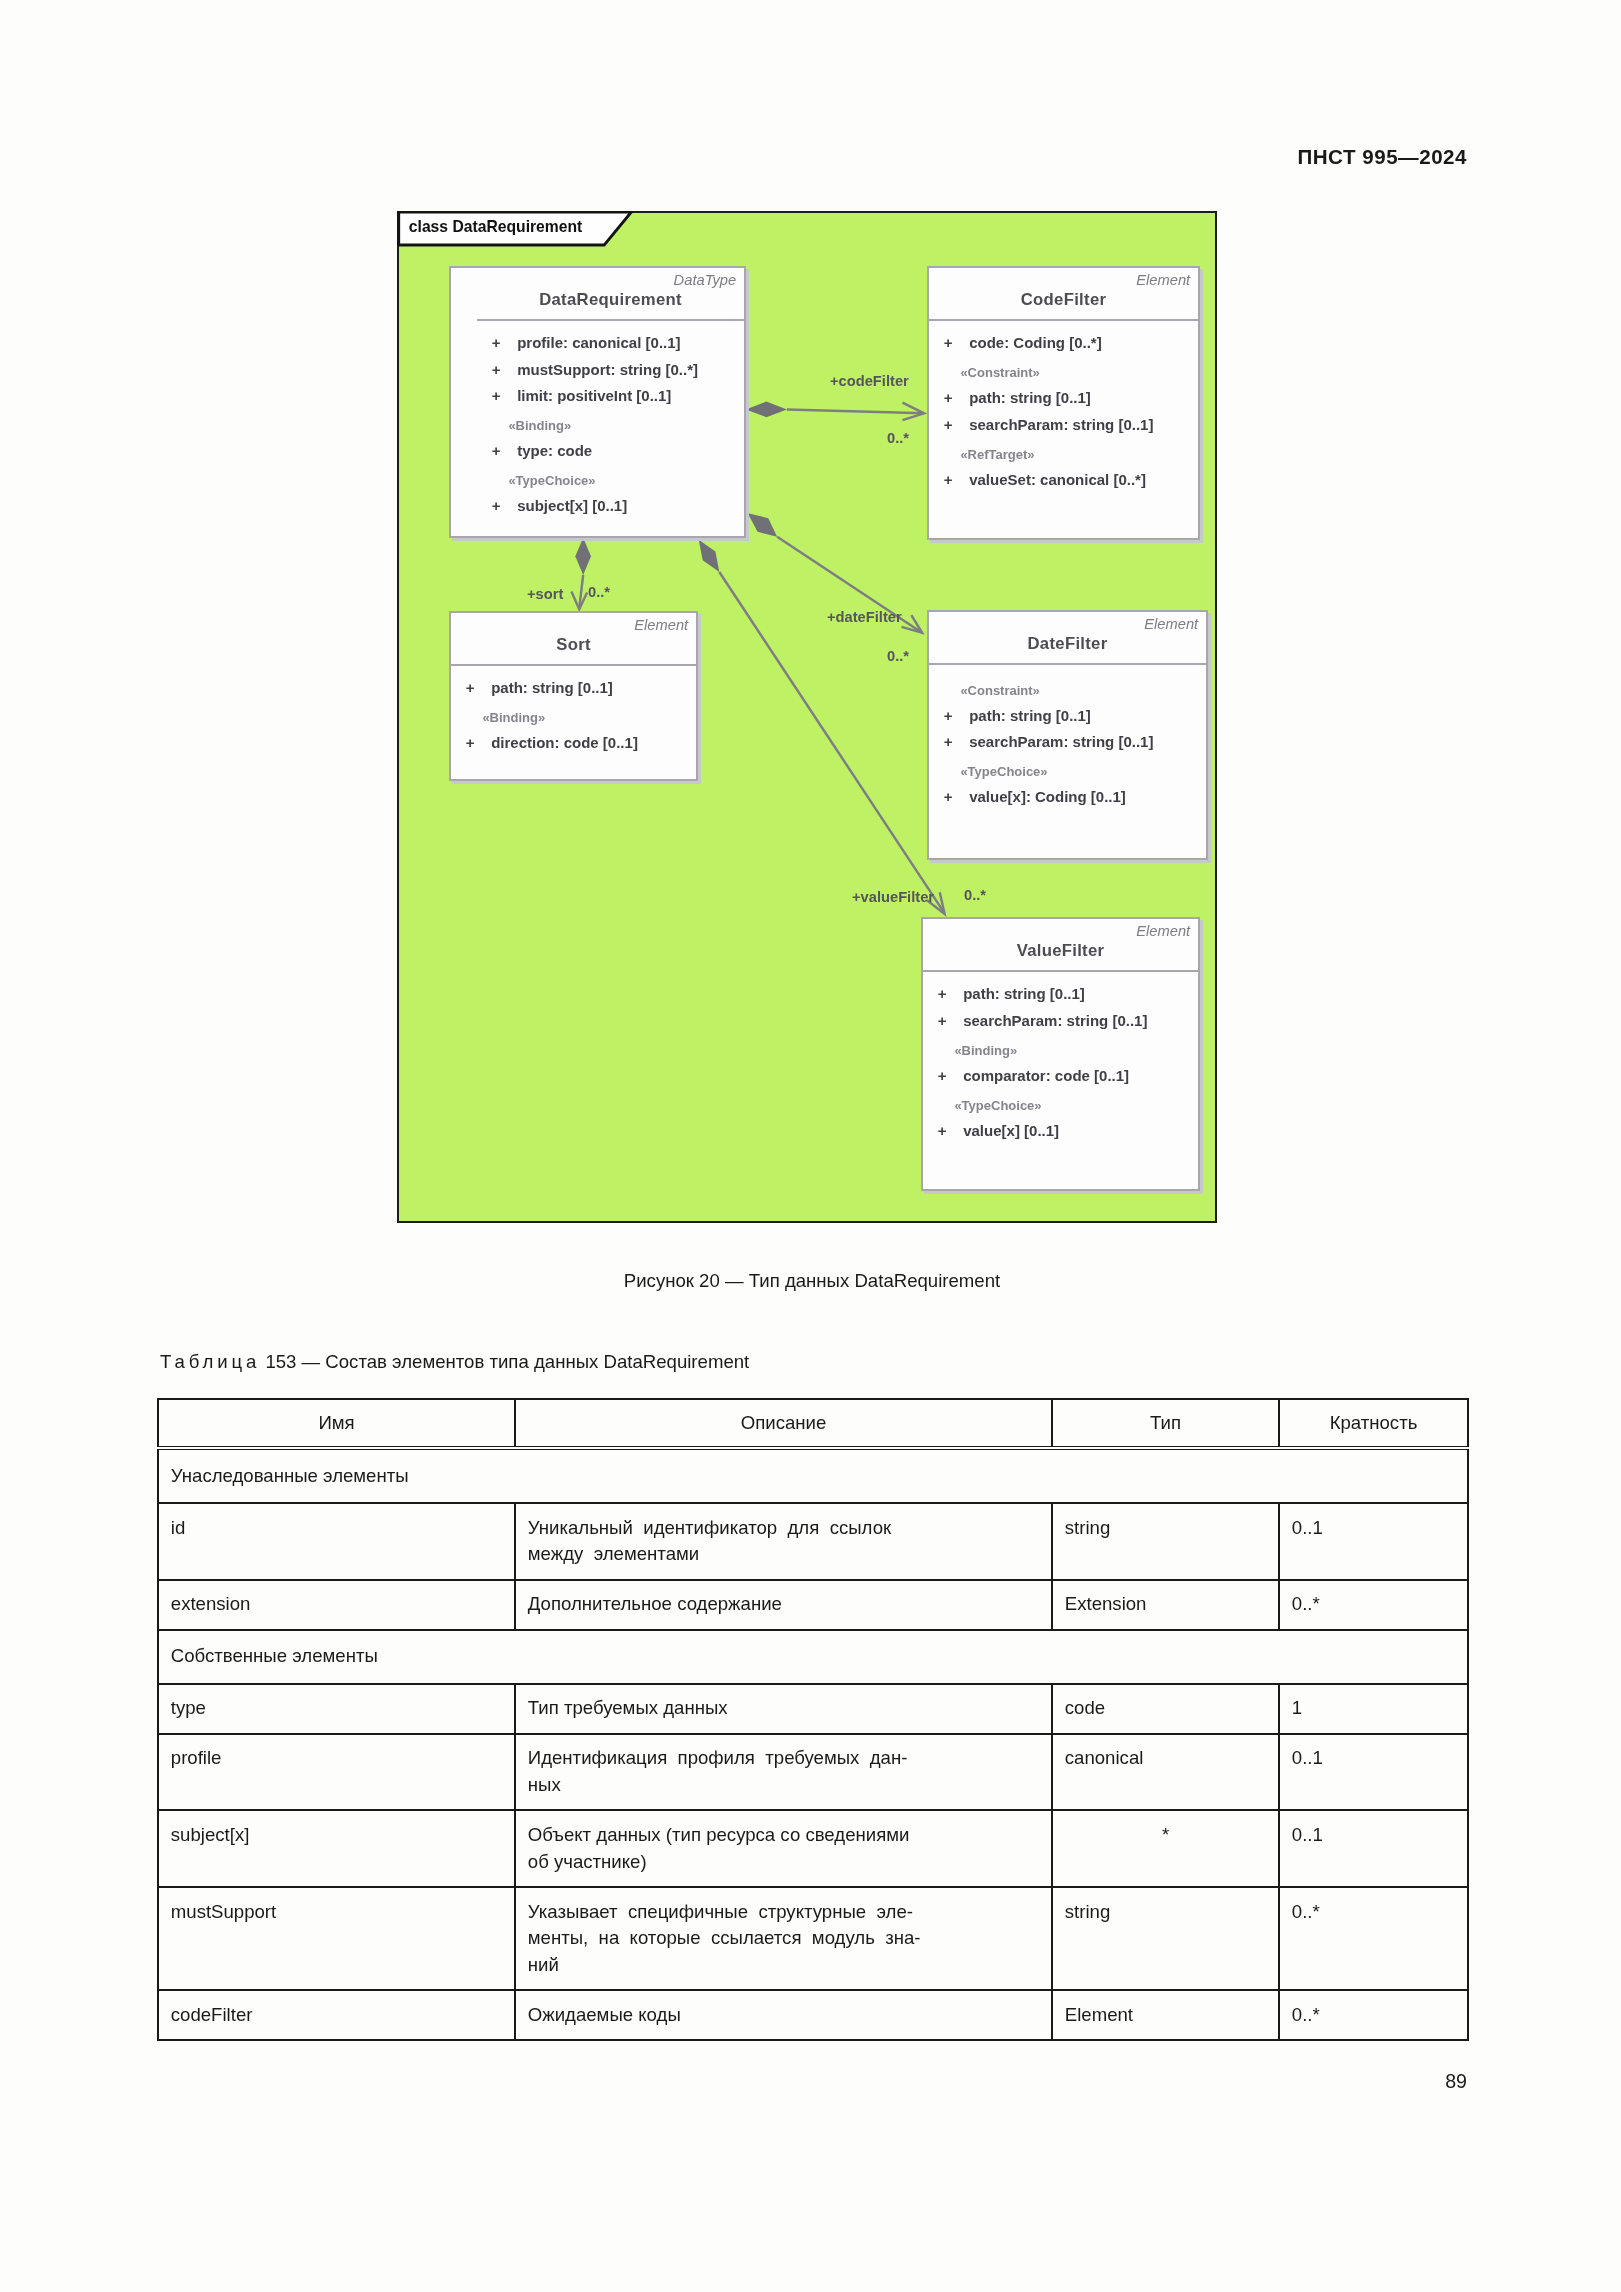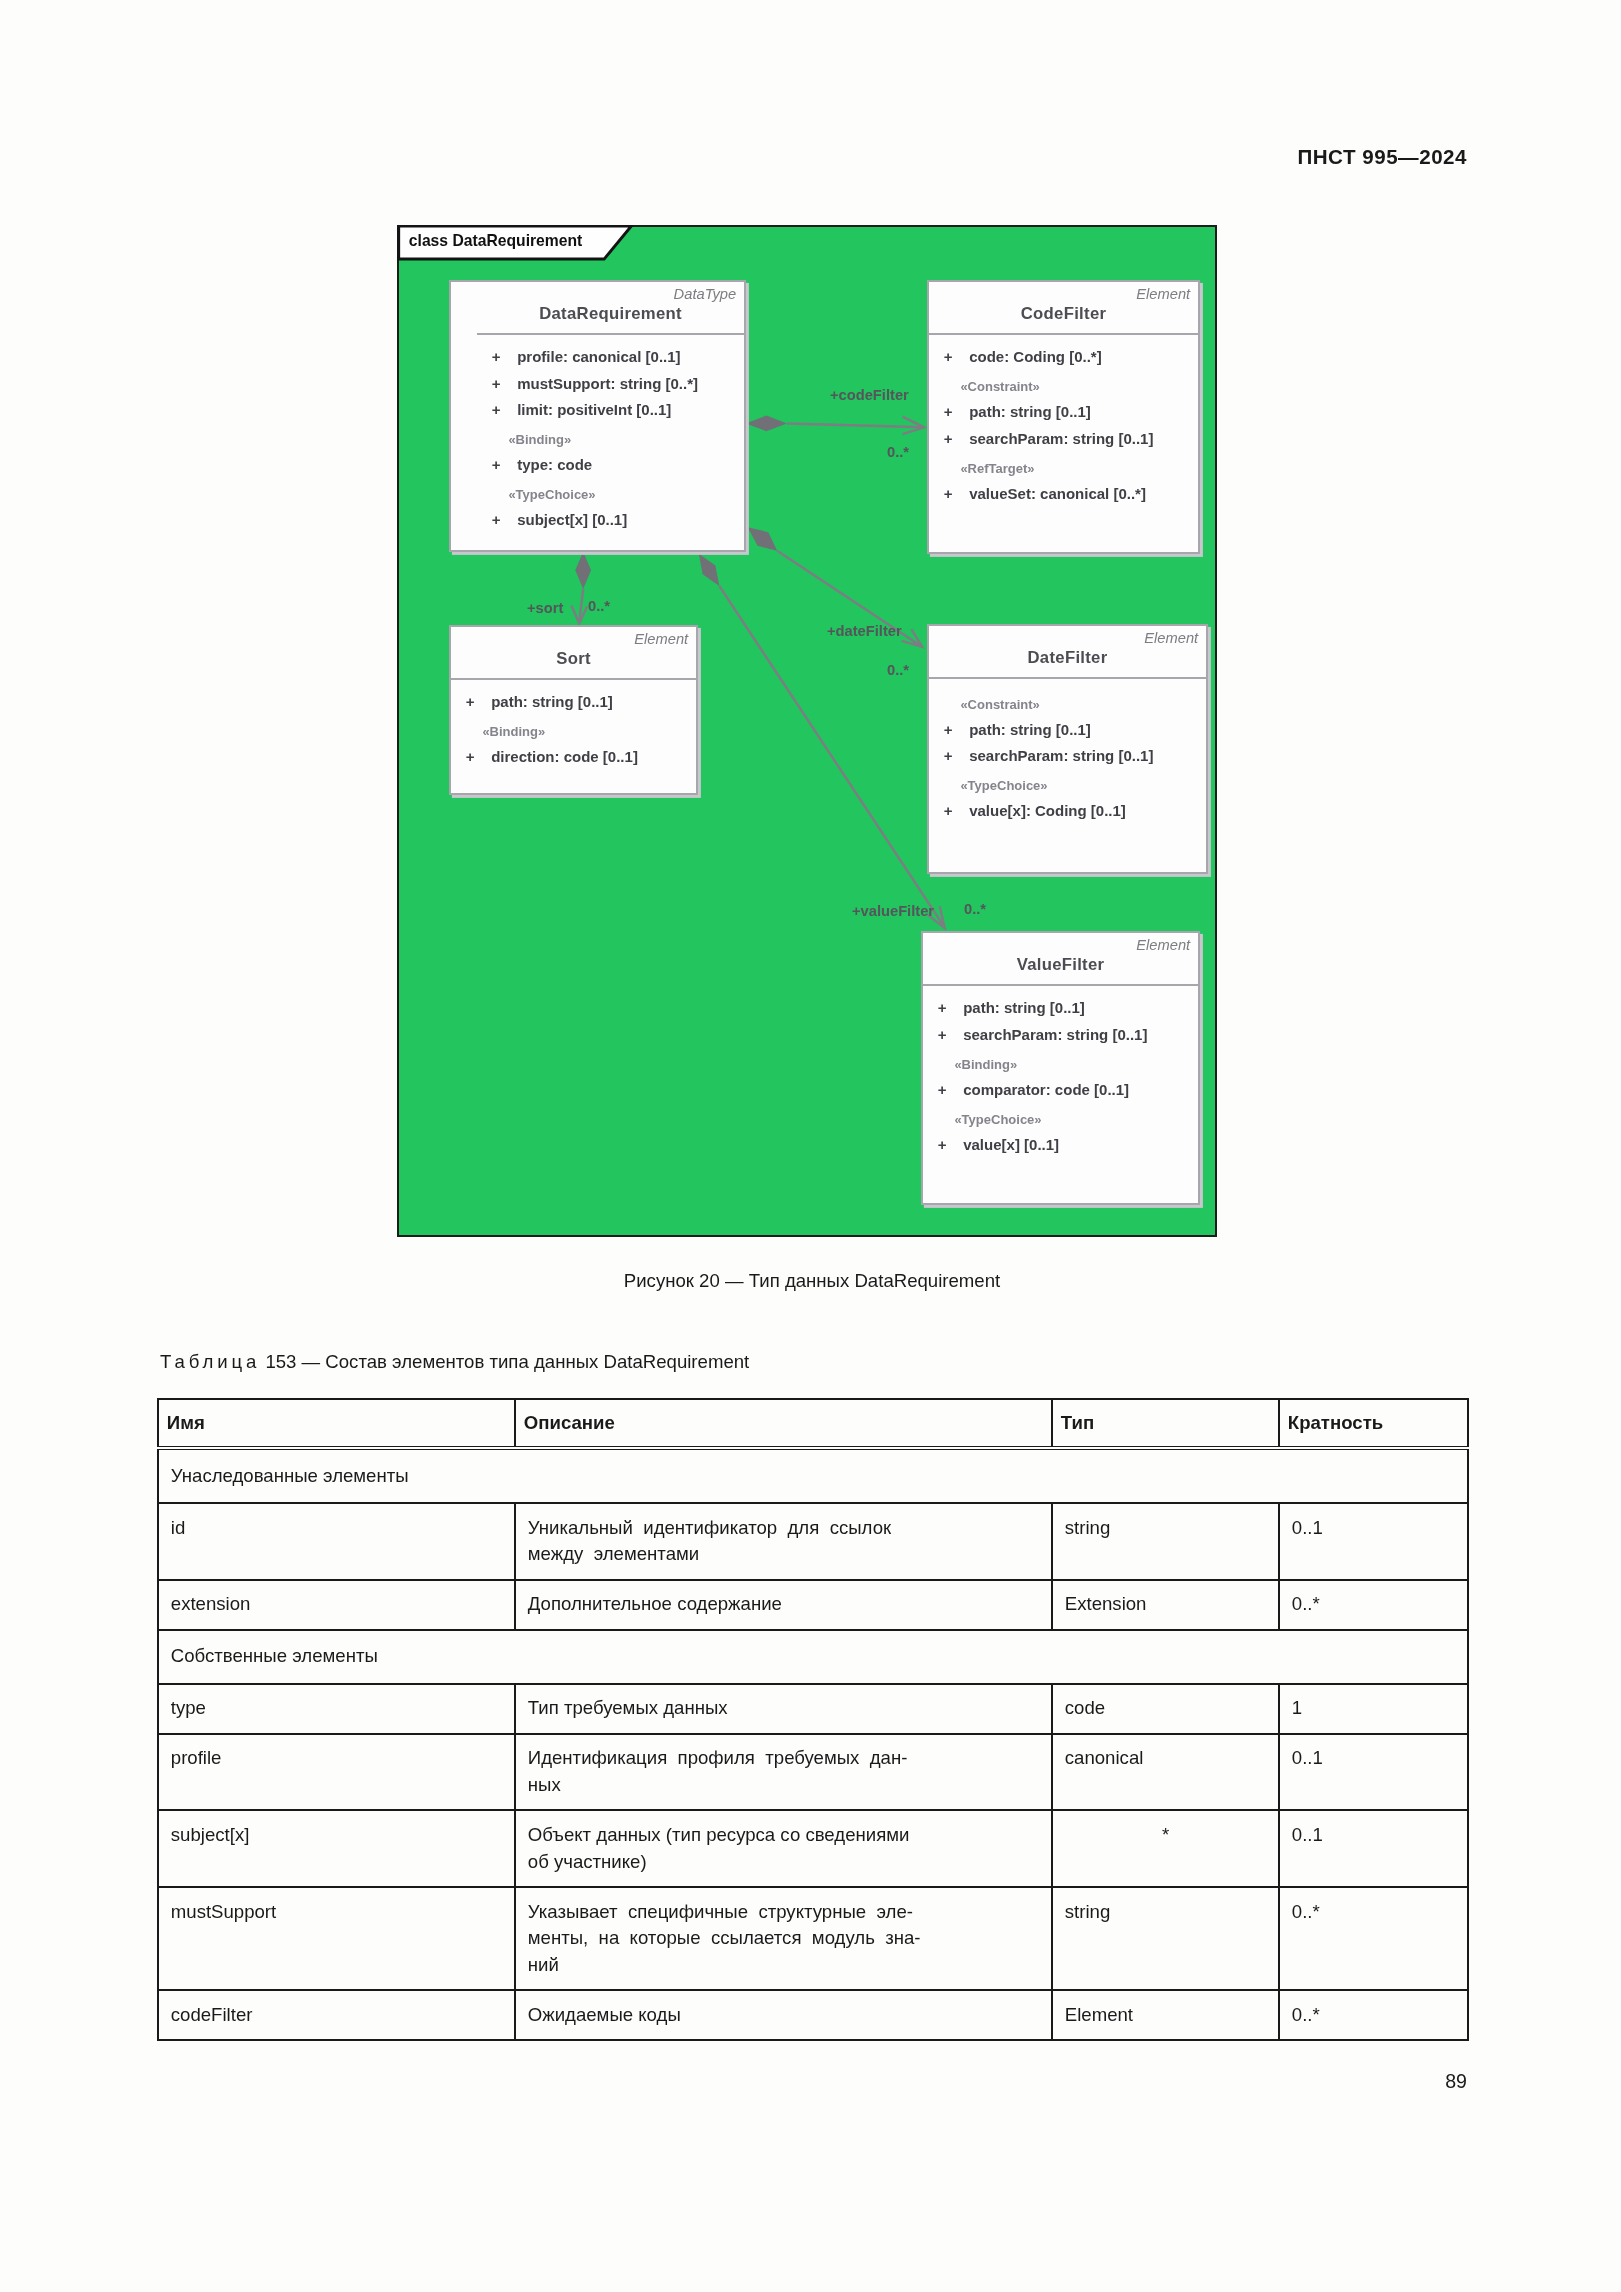--- a/index.html
+++ b/index.html
@@ -3,22 +3,22 @@
 <meta charset="utf-8">
 <style>
   html,body{margin:0;padding:0;background:#e8e8e8;}
   .page{position:relative;width:1621px;height:2293px;background:#fdfdfc;margin:0 auto;
         font-family:"Liberation Sans", sans-serif;color:#1a1a1a;overflow:hidden;}
   
   .doc-header{position:absolute;top:145px;left:157px;width:1310px;text-align:right;
               font-size:20.6px;font-weight:bold;letter-spacing:0.5px;}
   .page-number{position:absolute;top:2070px;left:157px;width:1310px;text-align:right;font-size:19.6px;}
   
-  .uml-frame{position:absolute;left:397px;top:225px;width:816px;height:1008px;
-             border:2px solid #1c1c1c;background:#22c55e;}
+  .uml-frame{position:absolute;left:397px;top:211px;width:816px;height:1008px;
+             border:2px solid #1c1c1c;background:#bef264;}
   .frame-tab-svg{position:absolute;top:-2px;left:-2px;}
   .frame-tab-label{position:absolute;top:4.9px;left:9.8px;font-size:15.7px;font-weight:bold;color:#111;}
   .connectors{position:absolute;left:0;top:0;width:816px;height:1008px;}
   
   .uml-class{position:absolute;background:#fdfdfd;border:2px solid #a6a6ac;
              box-shadow:2.9px 2.9px 0 #c7c7cd;box-sizing:border-box;}
   .uml-head{border-bottom:2px solid #a6a6ac;padding:2.9px 7.8px 6.9px;}
   .stereo-top{text-align:right;font-style:italic;color:#7c7c82;font-size:14.7px;line-height:18.6px;}
   .cls-name{text-align:center;font-weight:bold;color:#4c4c52;font-size:16.7px;line-height:22.5px;letter-spacing:0.3px;}
   .uml-body{padding:8.8px 5.9px 5.9px;font-size:15px;font-weight:bold;color:#3f3f45;}
@@ -30,21 +30,21 @@
   .figure-caption{position:absolute;top:1270px;left:157px;width:1310px;text-align:center;font-size:18.6px;}
   .table-caption{position:absolute;top:1351px;left:160px;font-size:18.6px;}
   .table-caption .ls{letter-spacing:3.9px;}
   
   table.doc-table{position:absolute;left:157px;top:1398px;width:1310px;border-collapse:collapse;
                   font-size:18.6px;table-layout:fixed;}
   .doc-table col.c1{width:357px}.doc-table col.c2{width:537px}
   .doc-table col.c3{width:227px}.doc-table col.c4{width:189px}
   .doc-table th,.doc-table td{border:2px solid #1a1a1a;padding:10.8px 11.8px;vertical-align:top;
                               line-height:26.5px;box-sizing:border-box;}
-  .doc-table thead th{font-weight:bold;text-align:left;border-bottom:4.9px double #1a1a1a;padding:9.8px 7.8px;}
+  .doc-table thead th{font-weight:normal;text-align:center;border-bottom:4.9px double #1a1a1a;padding:9.8px 7.8px;}
   .doc-table td.section{border-top:2.9px solid #1a1a1a;border-bottom:2.9px solid #1a1a1a;padding:12.7px 11.8px;margin-top:40px;}
   .doc-table td.desc{text-align:justify;white-space:pre-line;}
   .doc-table td.sp{word-spacing:.28em;}
   .doc-table td.center{text-align:center;}
 </style>
 </head>
 <body>
 
 <div class="page">
 

